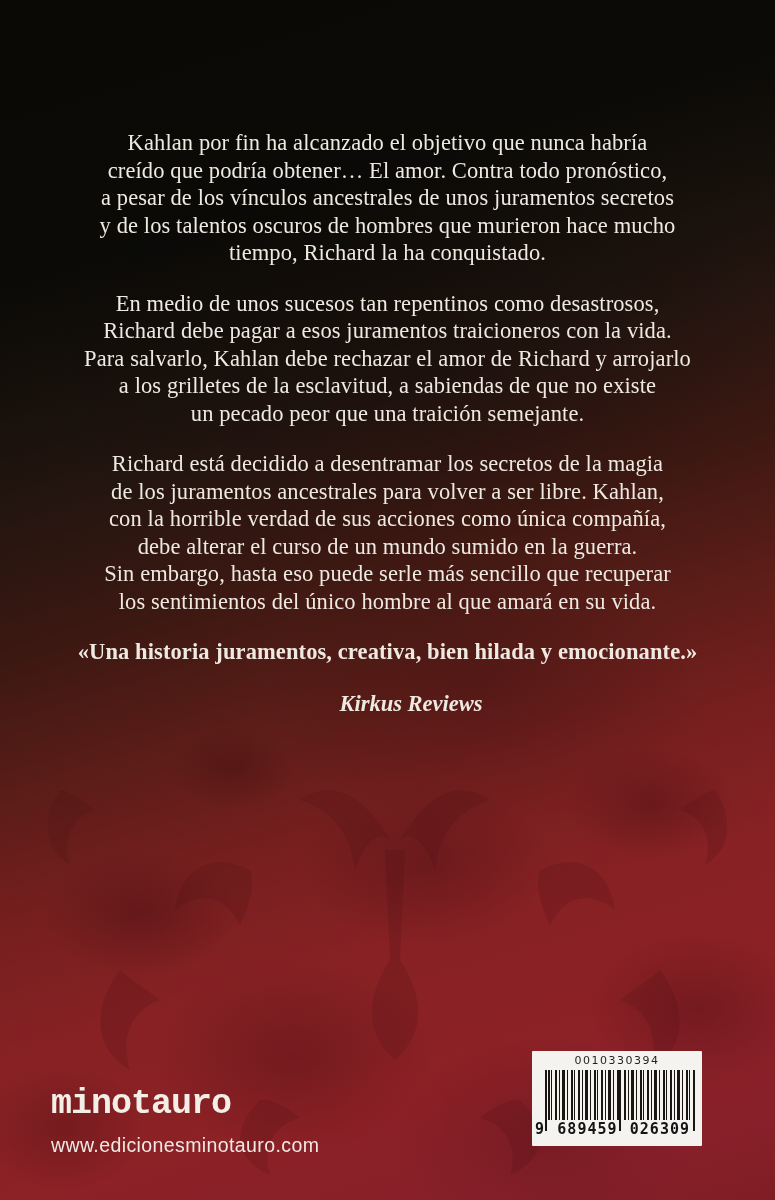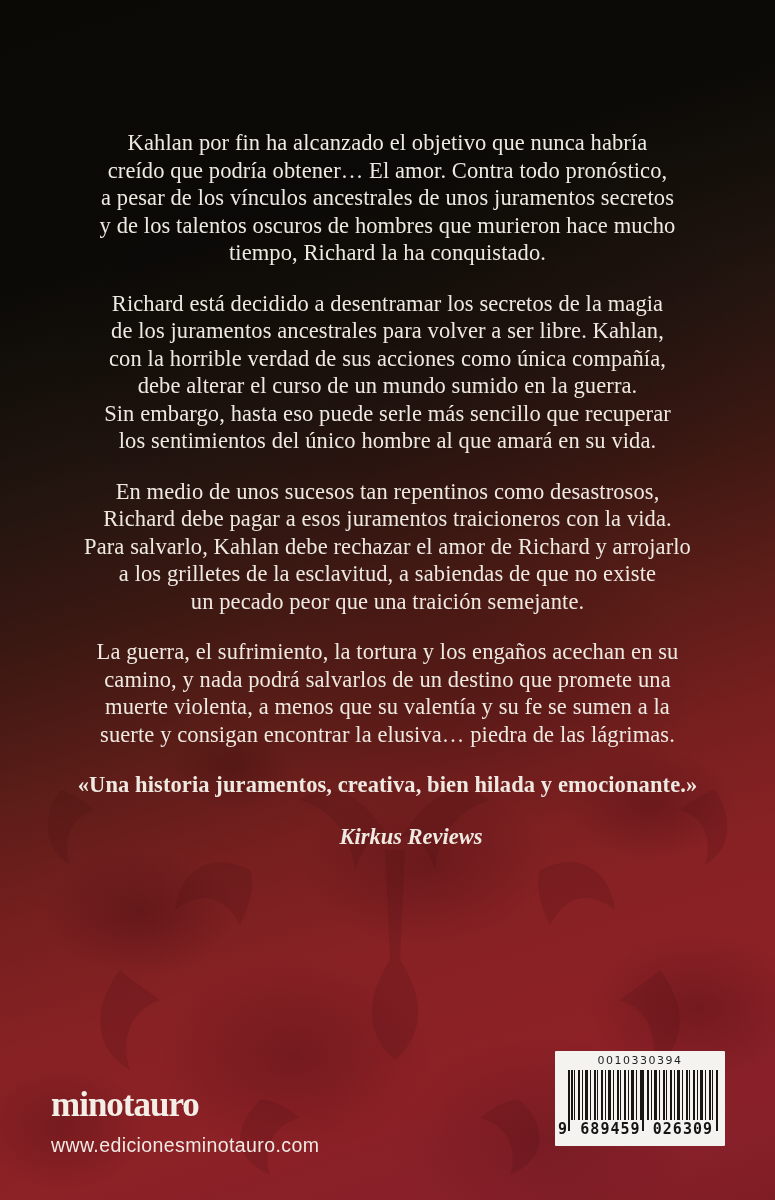--- a/index.html
+++ b/index.html
@@ -34,29 +34,29 @@
     padding-top:129px;text-align:center;color:#eee9e1;
   }
   .para{
     margin:0 0 23px;font-size:22.5px;line-height:27.5px;
     white-space:pre-line;letter-spacing:.1px;
   }
   .quote{margin:0;font-size:22.5px;line-height:27.5px;font-weight:bold;letter-spacing:.1px;}
   .attribution{margin:24px 0 0;font-size:22.5px;line-height:27.5px;font-weight:bold;font-style:italic;padding-left:47px;}
   .publisher{position:absolute;left:51px;top:1087px;text-align:left;}
   .logo{
-    font-family:Liberation Serif, serif;font-weight:700;
+    font-family:Liberation Mono, monospace;font-weight:700;
     font-size:35px;line-height:1;letter-spacing:-1px;color:#f3efe7;
   }
   .website{
     margin-top:14px;font-family:"Liberation Sans","DejaVu Sans",sans-serif;
     font-size:19.5px;line-height:1;letter-spacing:.4px;color:#f1e9e3;
   }
   .barcode{
-    position:absolute;left:555px;top:1051px;width:170px;height:95px;
+    position:absolute;left:532px;top:1051px;width:170px;height:95px;
     background:#f4f3f0;border-radius:1px;box-sizing:border-box;
   }
   .bc-top{
     margin-top:4px;text-align:center;color:#1f1f1f;
     font-family:"DejaVu Sans","Liberation Sans",sans-serif;
     font-size:11px;line-height:12px;letter-spacing:1.5px;
   }
   .bc-bars{
     position:relative;height:50px;margin:3px 10px 0 16px;
     background-image:repeating-linear-gradient(90deg,
@@ -103,35 +103,31 @@
       <path d="M600,470 C630,490 632,520 610,540 C612,515 598,500 575,498 Z"></path>
     </g>
   </svg>
 
   <div class="content">
     <p class="para">Kahlan por fin ha alcanzado el objetivo que nunca habría
 creído que podría obtener… El amor. Contra todo pronóstico,
 a pesar de los vínculos ancestrales de unos juramentos secretos
 y de los talentos oscuros de hombres que murieron hace mucho
 tiempo, Richard la ha conquistado.</p>
+    <p class="para">En medio de unos sucesos tan repentinos como desastrosos,
+Richard debe pagar a esos juramentos traicioneros con la vida.
+Para salvarlo, Kahlan debe rechazar el amor de Richard y arrojarlo
+a los grilletes de la esclavitud, a sabiendas de que no existe
+un pecado peor que una traición semejante.</p>
     <p class="para">Richard está decidido a desentramar los secretos de la magia
 de los juramentos ancestrales para volver a ser libre. Kahlan,
 con la horrible verdad de sus acciones como única compañía,
 debe alterar el curso de un mundo sumido en la guerra.
 Sin embargo, hasta eso puede serle más sencillo que recuperar
 los sentimientos del único hombre al que amará en su vida.</p>
-    <p class="para">En medio de unos sucesos tan repentinos como desastrosos,
-Richard debe pagar a esos juramentos traicioneros con la vida.
-Para salvarlo, Kahlan debe rechazar el amor de Richard y arrojarlo
-a los grilletes de la esclavitud, a sabiendas de que no existe
-un pecado peor que una traición semejante.</p>
-    <p class="para">La guerra, el sufrimiento, la tortura y los engaños acechan en su
-camino, y nada podrá salvarlos de un destino que promete una
-muerte violenta, a menos que su valentía y su fe se sumen a la
-suerte y consigan encontrar la elusiva… piedra de las lágrimas.</p>
     <p class="quote">«Una historia juramentos, creativa, bien hilada y emocionante.»</p>
     <p class="attribution">Kirkus Reviews</p>
   </div>
 
   <div class="publisher">
     <div class="logo">minotauro</div>
     <div class="website">www.edicionesminotauro.com</div>
   </div>
 
   <div class="barcode">

